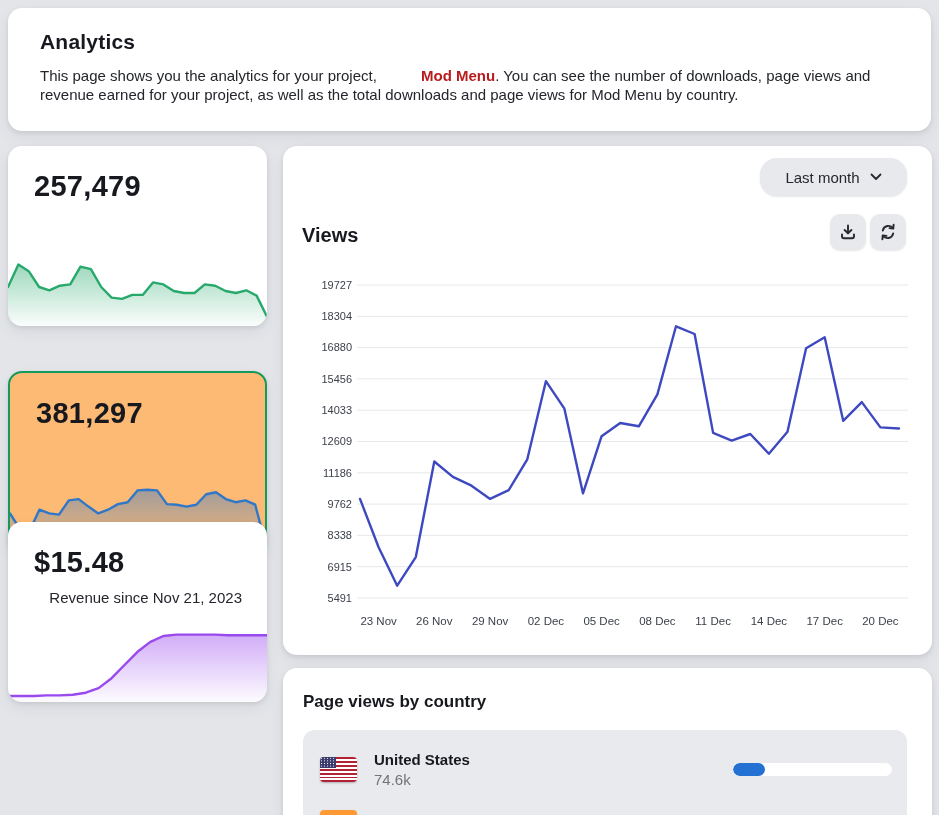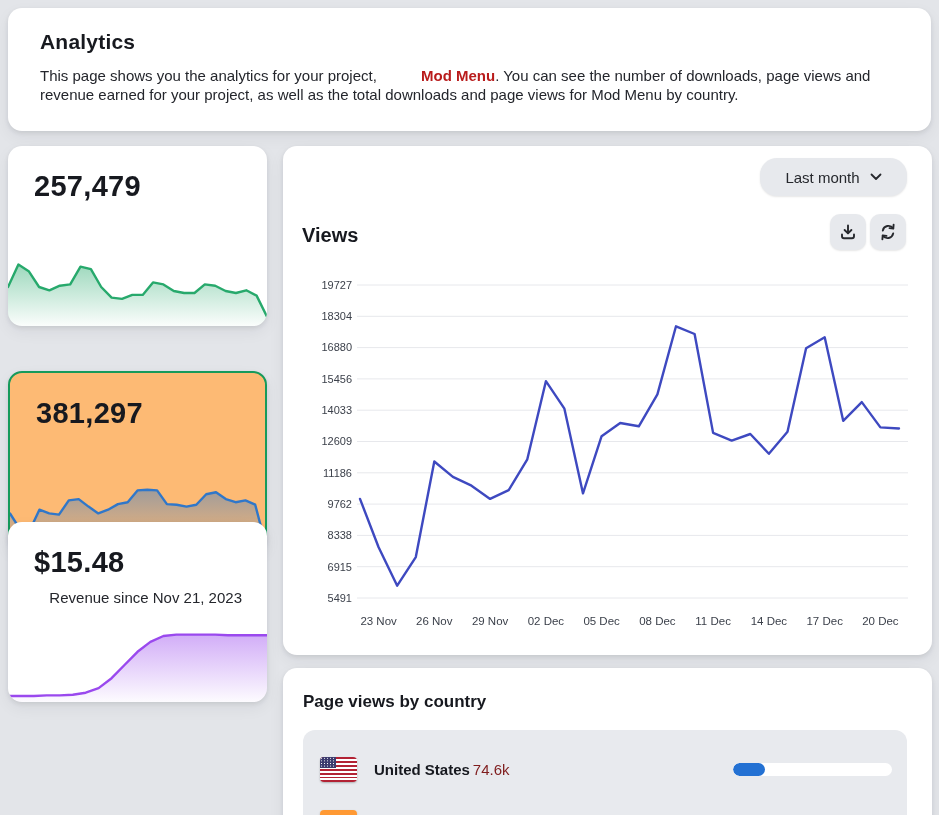--- a/index.html
+++ b/index.html
@@ -50,23 +50,23 @@
   
   #country-card { left:283px; top:668px; width:649px; height:220px; }
   #country-title { position:absolute; left:20px; top:24px; font-size:17px; font-weight:700; }
   #country-list { position:absolute; left:20px; top:62px; width:604px; height:150px; background:#e8eaee; border-radius:12px; padding:13px 0 0 0; }
   .country-row { height:53px; display:flex; align-items:center; padding:0 15px 0 17px; gap:17px; }
   .flag { width:37px; height:25px; border-radius:4px; position:relative; overflow:hidden; flex:0 0 auto; box-shadow:0 1px 2px rgba(0,0,0,.25); }
   .flag-us { background:repeating-linear-gradient(to bottom,#b22234 0 1.95px,#ffffff 1.95px 3.9px); }
   .flag-us .canton { position:absolute; left:0; top:0; width:16px; height:11px; background:#3c3b6e;
     background-image:radial-gradient(#ffffff .6px, transparent .8px); background-size:3px 2.6px; }
   .flag-in { background:linear-gradient(to bottom,#ff9933 0 33.4%,#ffffff 33.4% 66.7%,#138808 66.7%); }
-  .country-text { display:flex; flex-direction:row; gap:3px; }
+  .country-text { display:flex; flex-direction:column; gap:3px; }
   .country-name { font-size:15px; font-weight:700; color:#17191f; }
-  .country-value { font-size:15px; color:#7f1d1d; }
+  .country-value { font-size:15px; color:#737373; }
   .row-spacer { flex:1; }
   .bar-track { width:159px; height:13px; background:#ffffff; border-radius:7px; overflow:hidden; }
   .bar-fill { height:100%; background:#2371d3; border-radius:7px; }
   svg text { font-family:"Liberation Sans",sans-serif; }
 </style>
 </head>
 <body>
 
 <div class="card" id="header-card">
   <h1>Analytics</h1>

